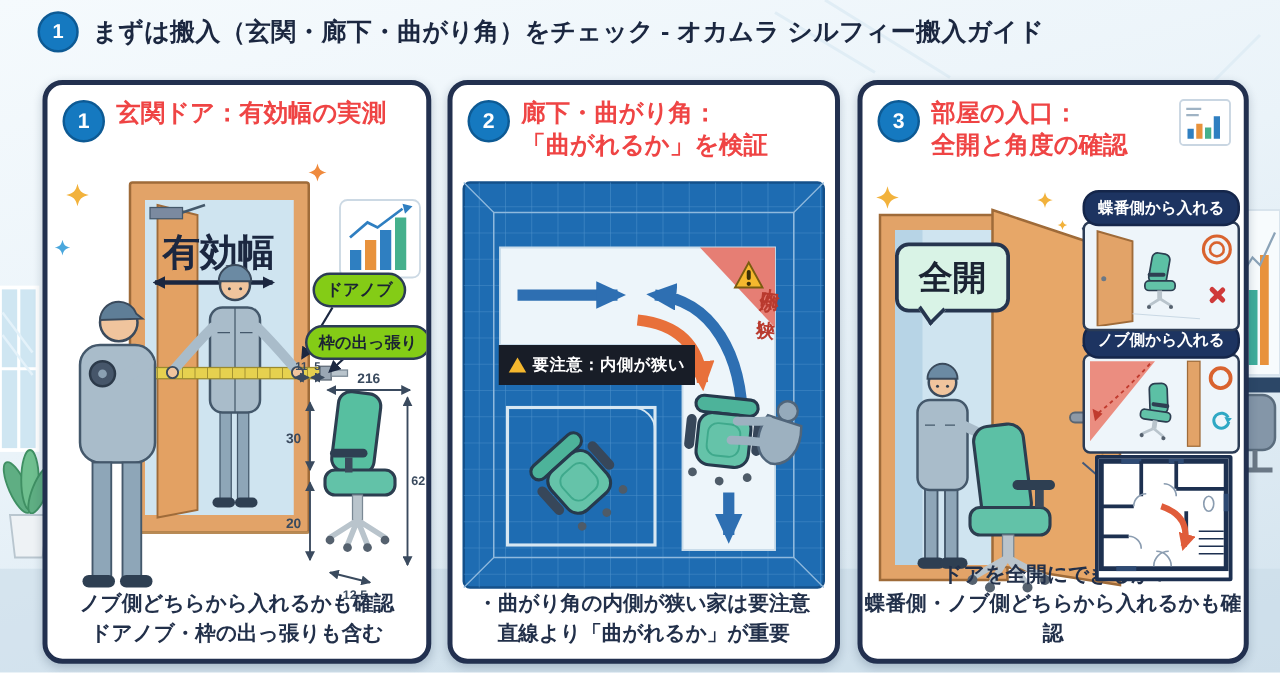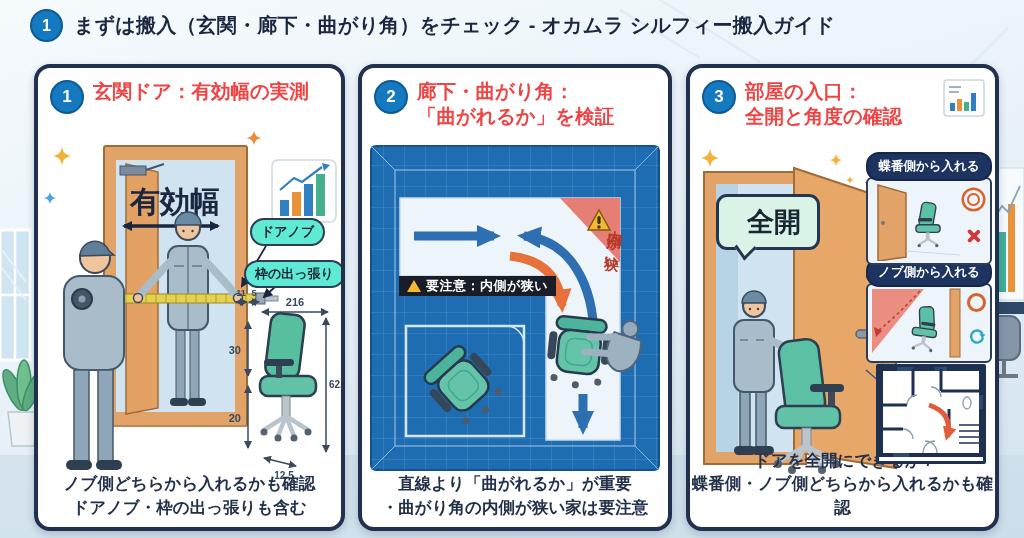--- a/index.html
+++ b/index.html
@@ -27,33 +27,33 @@
   .ptitle span{display:block;}
   .ptitle span:empty{display:none;}
   .head-chart{position:absolute;right:10px;top:11px;}
 
   .illus{position:absolute;left:0;width:100%;}
   .illus1{top:50px;}  .illus23{top:76px;}
 
   .caption{position:absolute;left:0;right:0;bottom:8px;text-align:center;font-weight:bold;
     font-size:16.5px;color:#22304a;line-height:1.42;z-index:4;}
 
-  .bubble{position:absolute;background:#5eead4;border:2.5px solid #2c3c55;border-radius:14px;
+  .bubble{position:absolute;background:#84cc16;border:2.5px solid #2c3c55;border-radius:14px;
     font-size:13px;font-weight:bold;color:#1b2433;padding:3px 9px;white-space:nowrap;z-index:4;}
 
-  .warnbar{position:absolute;left:37px;top:208px;height:20px;display:inline-flex;align-items:center;gap:5px;
+  .warnbar{position:absolute;left:37px;top:208px;height:32px;display:inline-flex;align-items:center;gap:5px;
     background:#181d27;color:#fff;font-size:13px;font-weight:bold;padding:0 8px;z-index:4;letter-spacing:.5px;}
   .tri-icon{width:0;height:0;border-left:7px solid transparent;border-right:7px solid transparent;
     border-bottom:12px solid #f5b82e;position:relative;}
   .vtext{position:absolute;left:236px;top:150px;height:150px;writing-mode:vertical-rl;
     font-size:15px;font-weight:800;color:#b93a2e;letter-spacing:3px;transform:rotate(7deg);z-index:4;}
 
   .speech{position:absolute;left:26px;top:126px;width:86px;height:50px;background:#d9f3e6;
     border:3px solid #26354f;border-radius:11px;display:flex;align-items:center;justify-content:center;
-    font-size:27px;font-weight:800;color:#1b2433;z-index:4;padding-left:12px;}
+    font-size:27px;font-weight:800;color:#1b2433;z-index:4;}
   .speech .tail{position:absolute;left:18px;bottom:-9px;width:14px;height:14px;background:#d9f3e6;
     border-right:3px solid #26354f;border-bottom:3px solid #26354f;transform:rotate(55deg) skew(10deg);}
 
   .inset-card{position:absolute;width:126px;z-index:5;}
   .insetA{left:176px;top:84px;}
   .insetB{left:176px;top:190px;}
   .inset-label{background:#1d3461;color:#fff;font-size:12.5px;font-weight:bold;text-align:center;
     border-radius:13px;padding:4px 2px;position:relative;z-index:2;border:2px solid #15264a;white-space:nowrap;}
   .inset-body{margin-top:-4px;background:#eef5fa;border:2.5px solid #2c3c55;border-radius:6px;position:relative;overflow:hidden;}
   .bodyA{height:84px;} .bodyB{height:76px;}
@@ -304,22 +304,22 @@
       </g>
     </svg>
 
     <div class="warnbar">
       <span class="tri-icon"></span>
       <span>要注意：内側が狭い</span>
     </div>
     <div class="vtext">内側が狭い</div>
 
     <div class="caption">
+      <div>・曲がり角の内側が狭い家は要注意</div>
       <div>直線より「曲がれるか」が重要</div>
-      <div>・曲がり角の内側が狭い家は要注意</div>
     </div>
   </div>
 
   <div class="panel panel3">
     <div class="phead">
       <div class="pbadge">3</div>
       <div class="ptitle">
         <span>部屋の入口：</span>
         <span>全開と角度の確認</span>
       </div>

